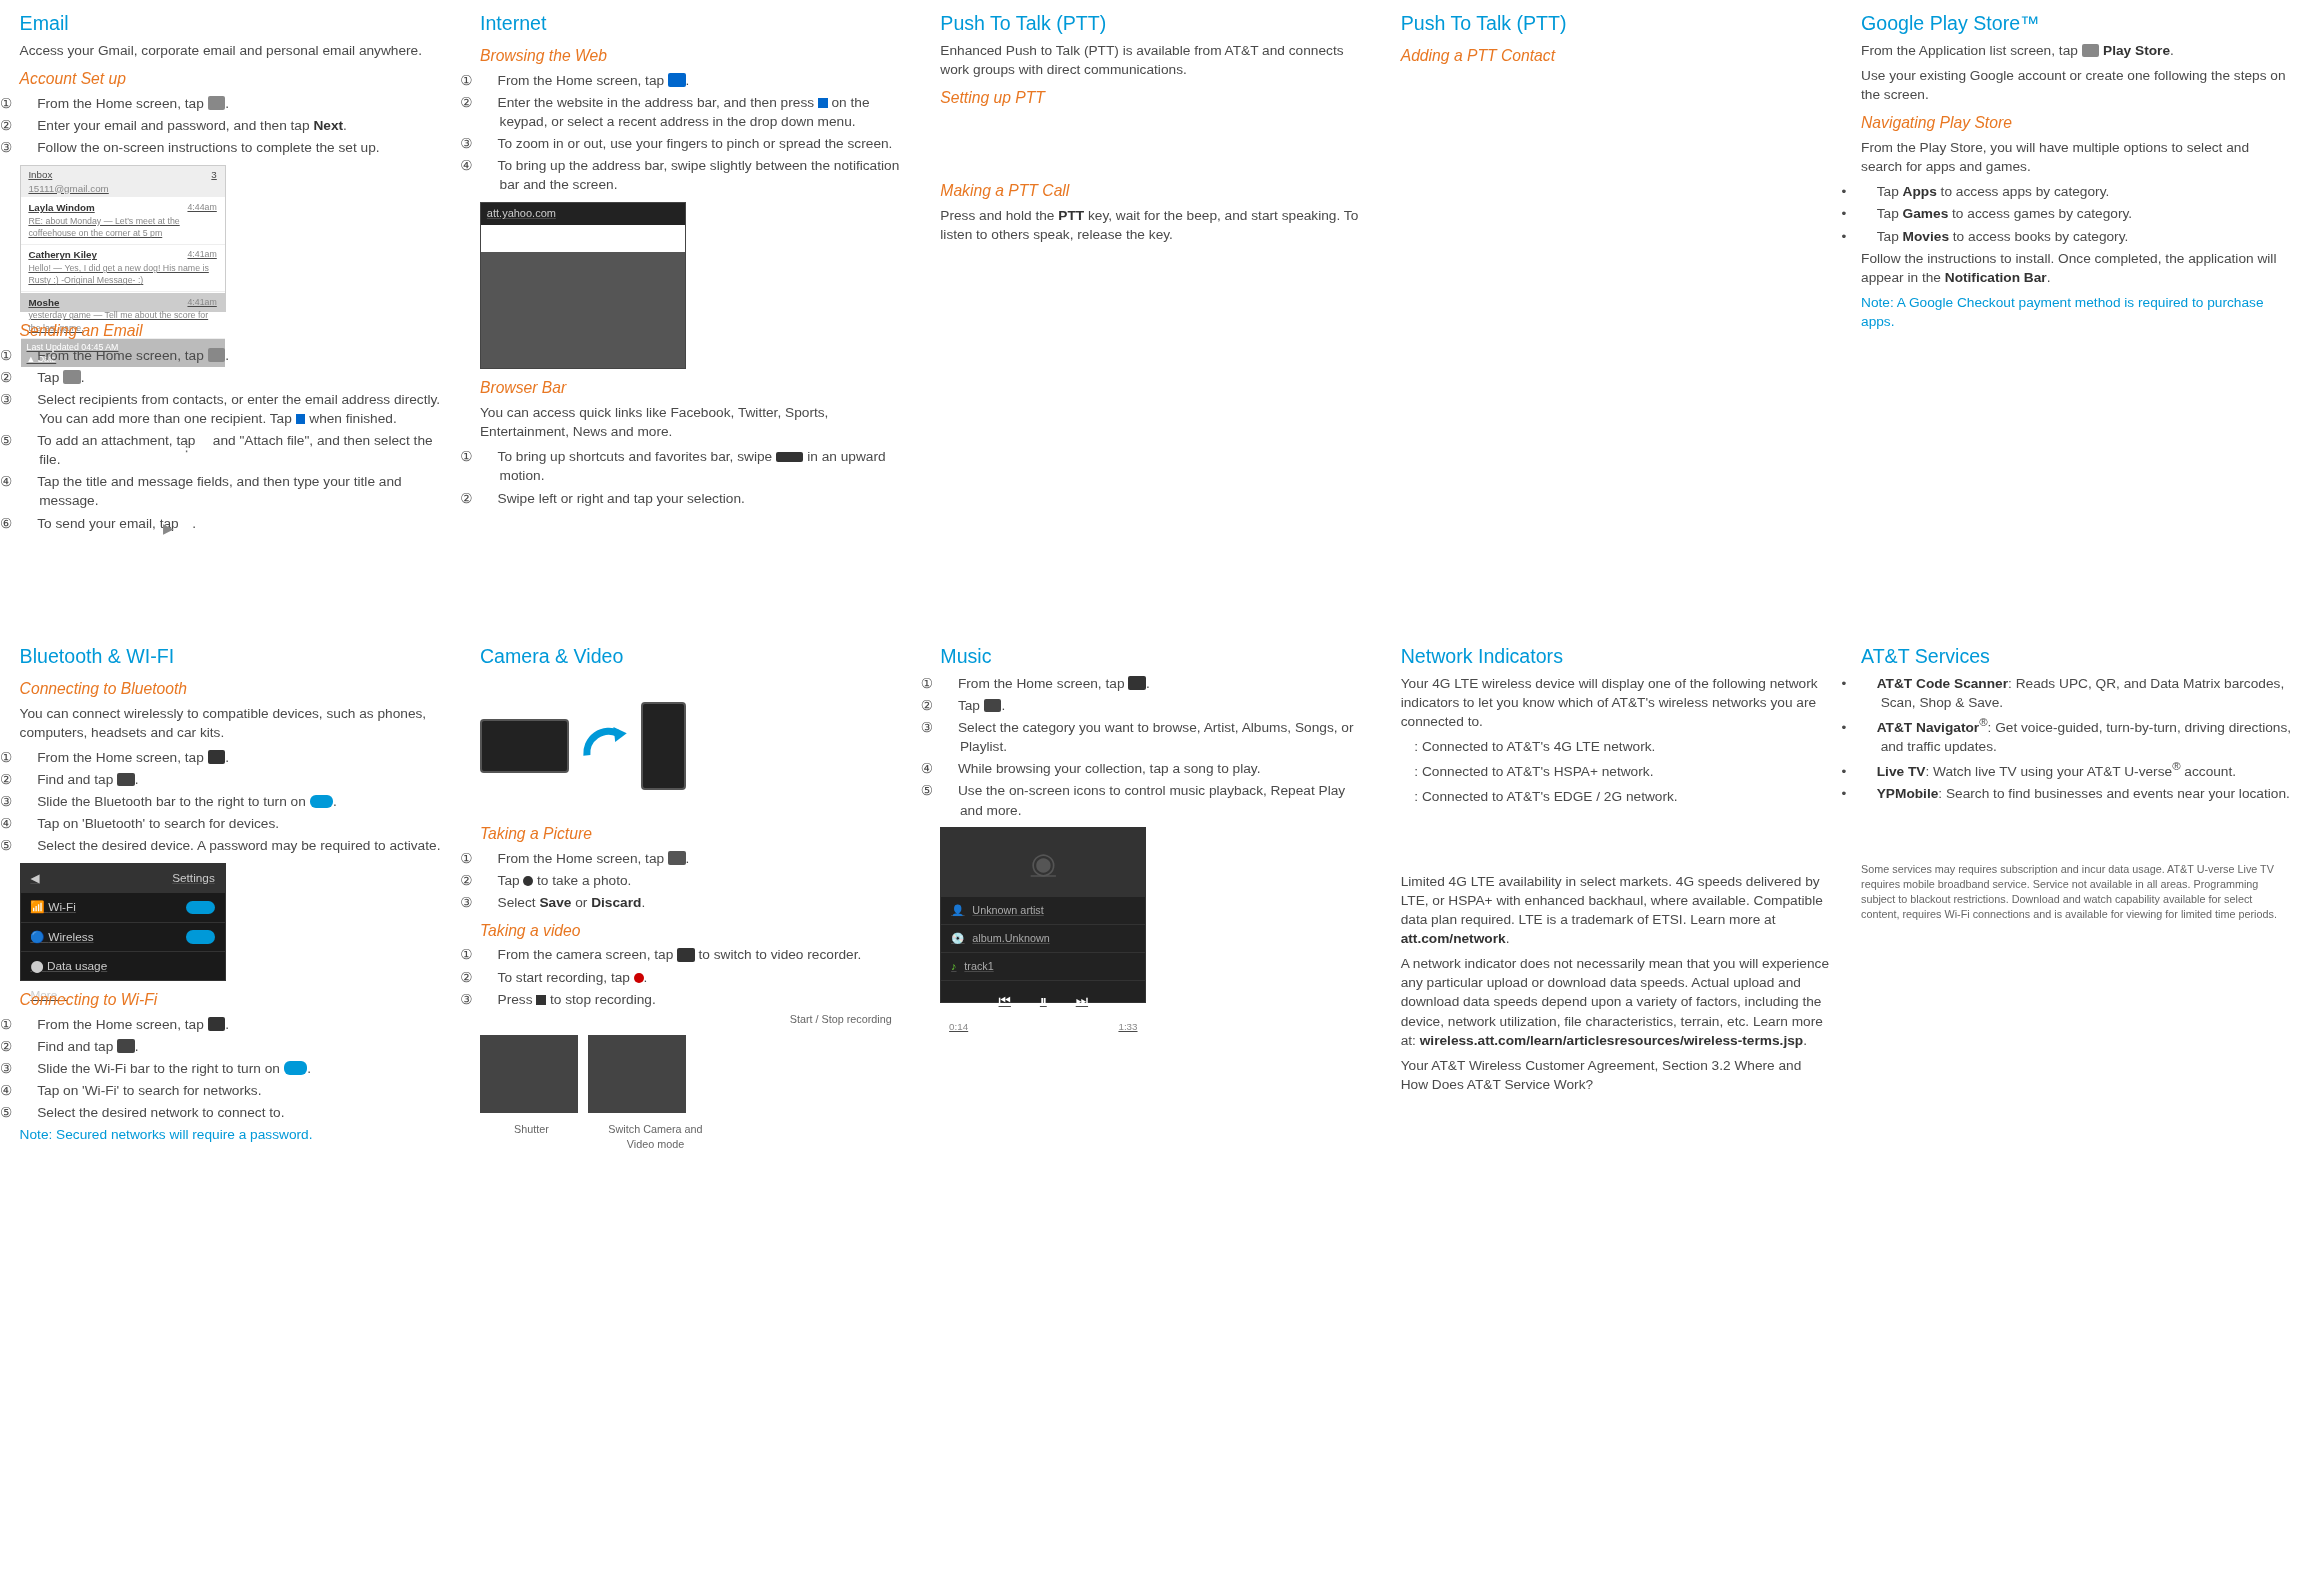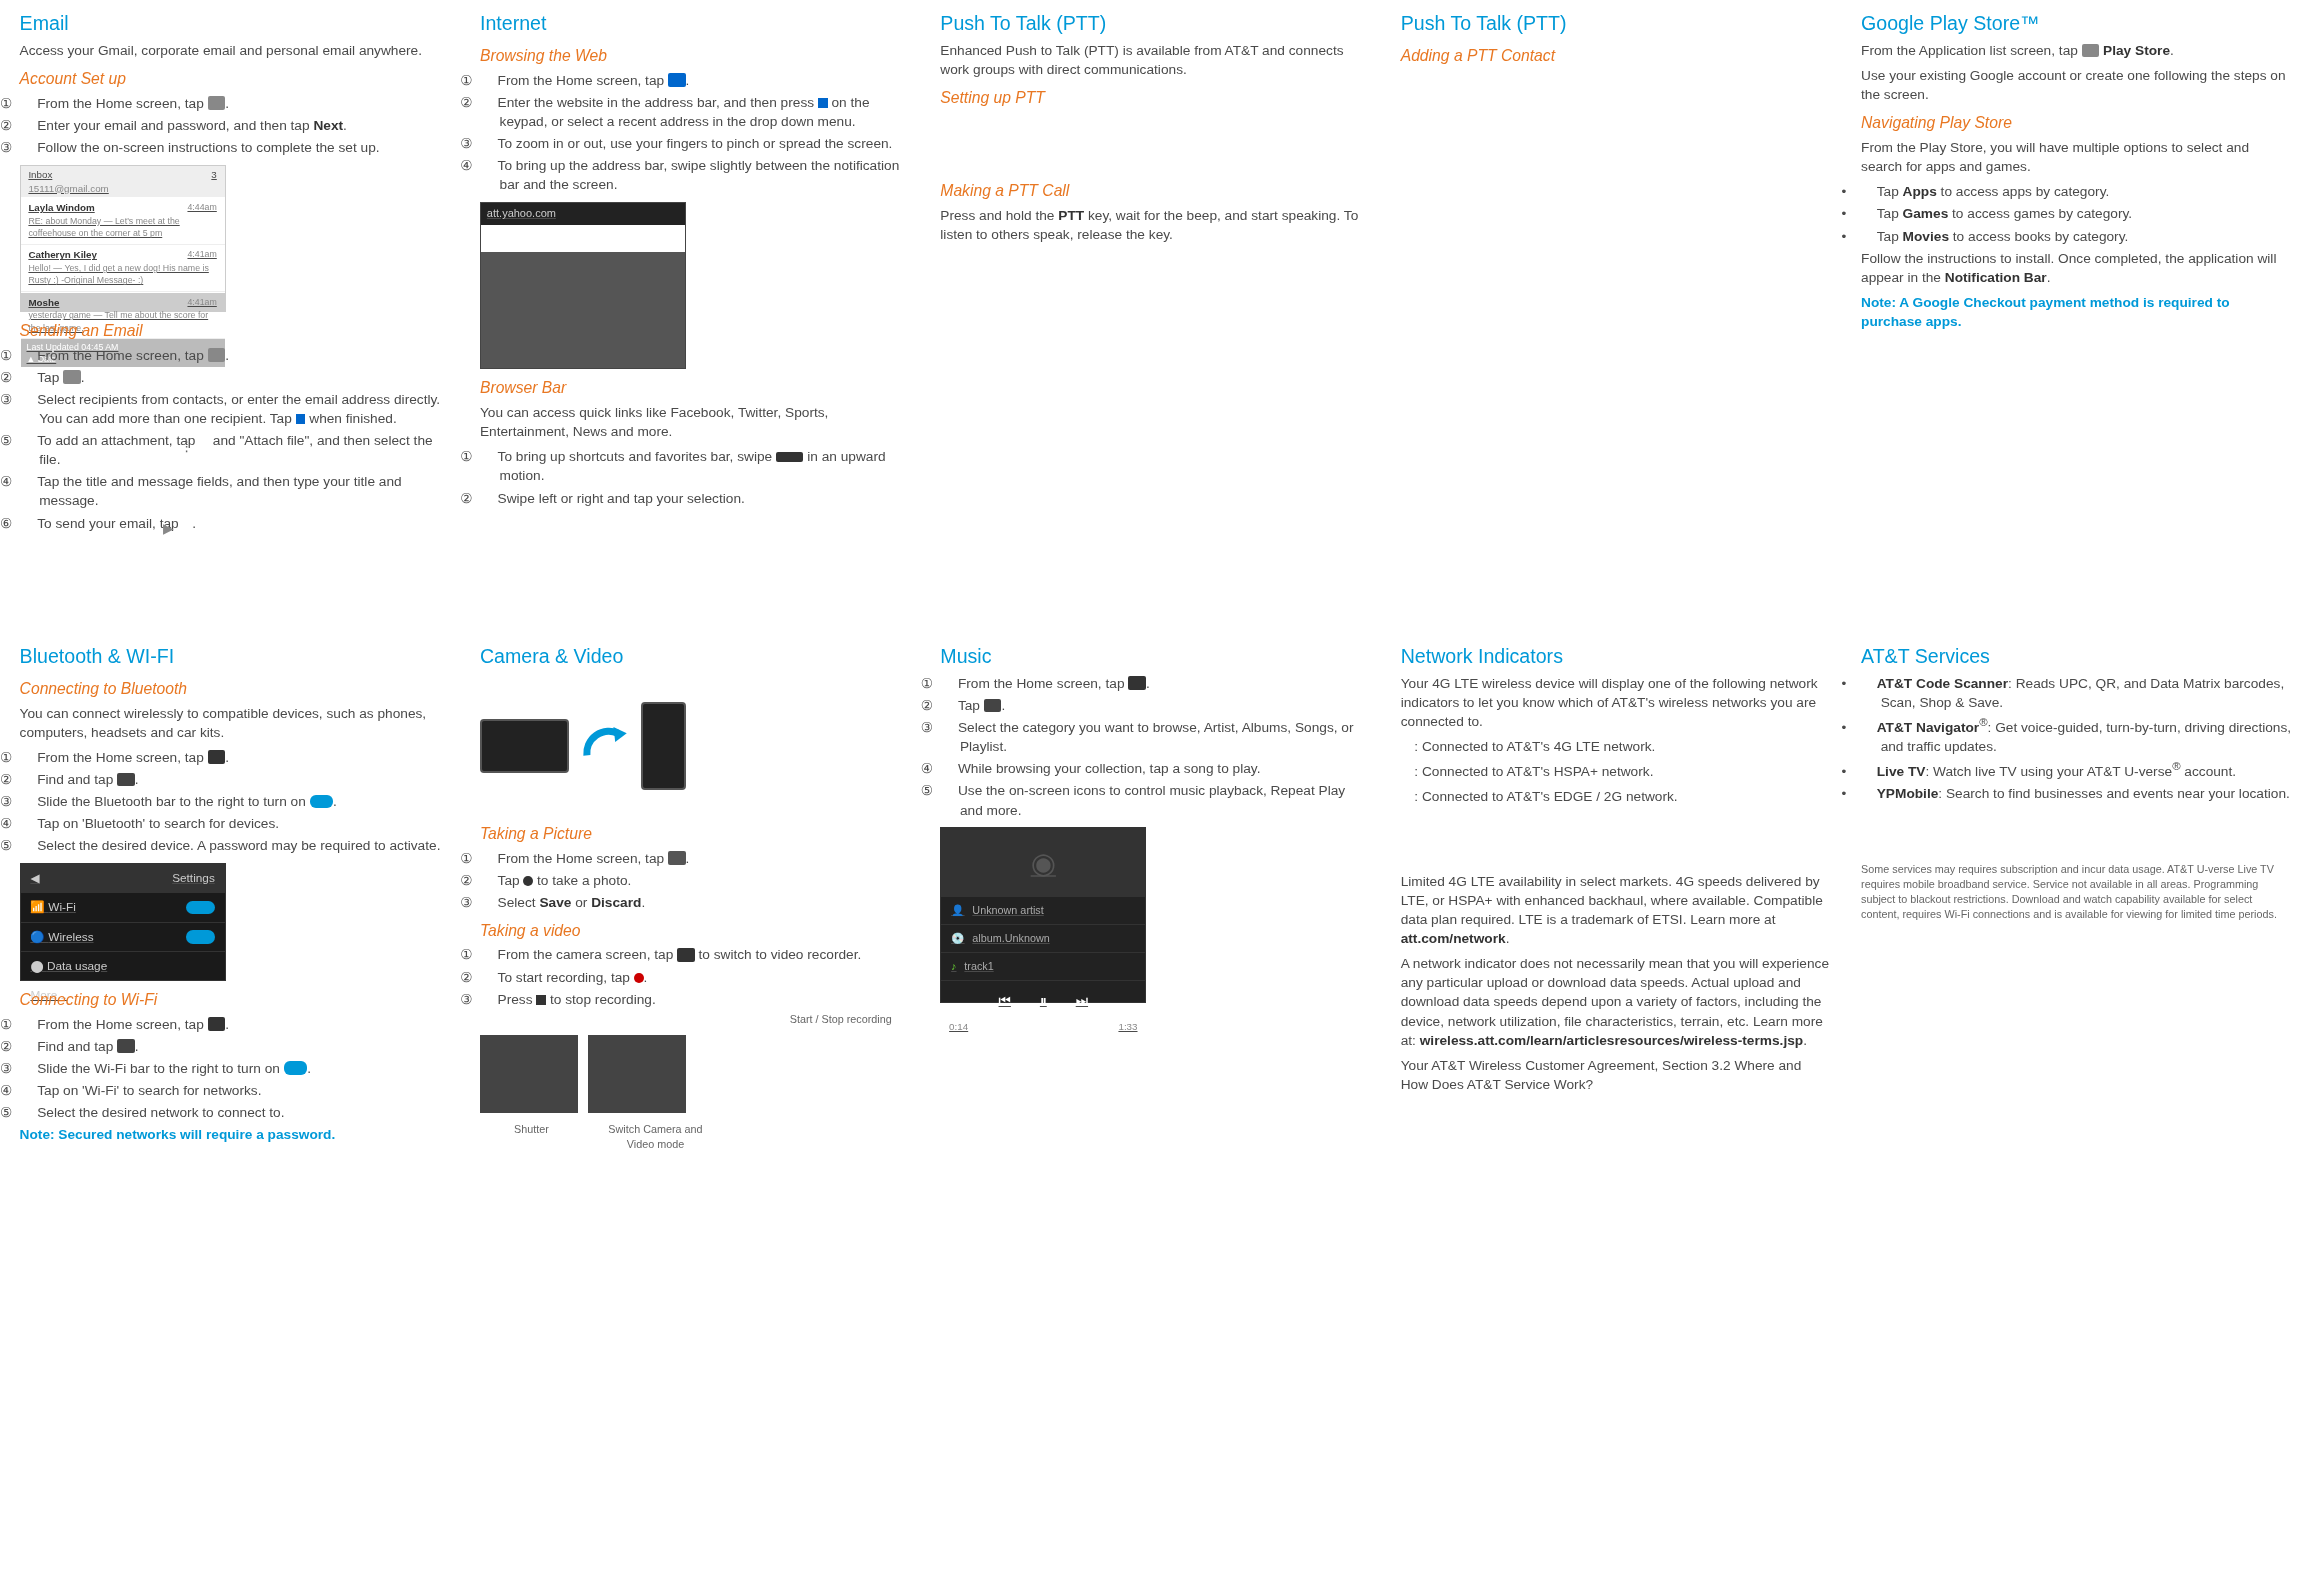--- a/index.html
+++ b/index.html
@@ -23,21 +23,21 @@
       margin-bottom: 3.9px;
     }
     .sub-title {
       color: #e87722;
       font-size: 15.7px;
       font-style: italic;
       margin-top: 7.8px;
       margin-bottom: 3.9px;
     }
     p { margin-bottom: 5.9px; color: #4a4a4a; }
-    .note { color: #0099d8; font-size: 13.7px; font-weight: bold; }
+    .note { color: #0099d8; font-size: 13.7px; }
     .list { list-style: none; padding-left: 0; }
     .list li { padding-left: 19.6px; text-indent: -19.6px; margin-bottom: 2.9px; }
     .bullet { display: inline-block; width: 15.7px; text-align: left; }
     .num { display: inline-block; width: 17.6px; }
     b { font-weight: bold; color: #333; }
     .icon-inline {
       display: inline-block;
       width: 17.6px;
       height: 13.7px;
       background: #888;

